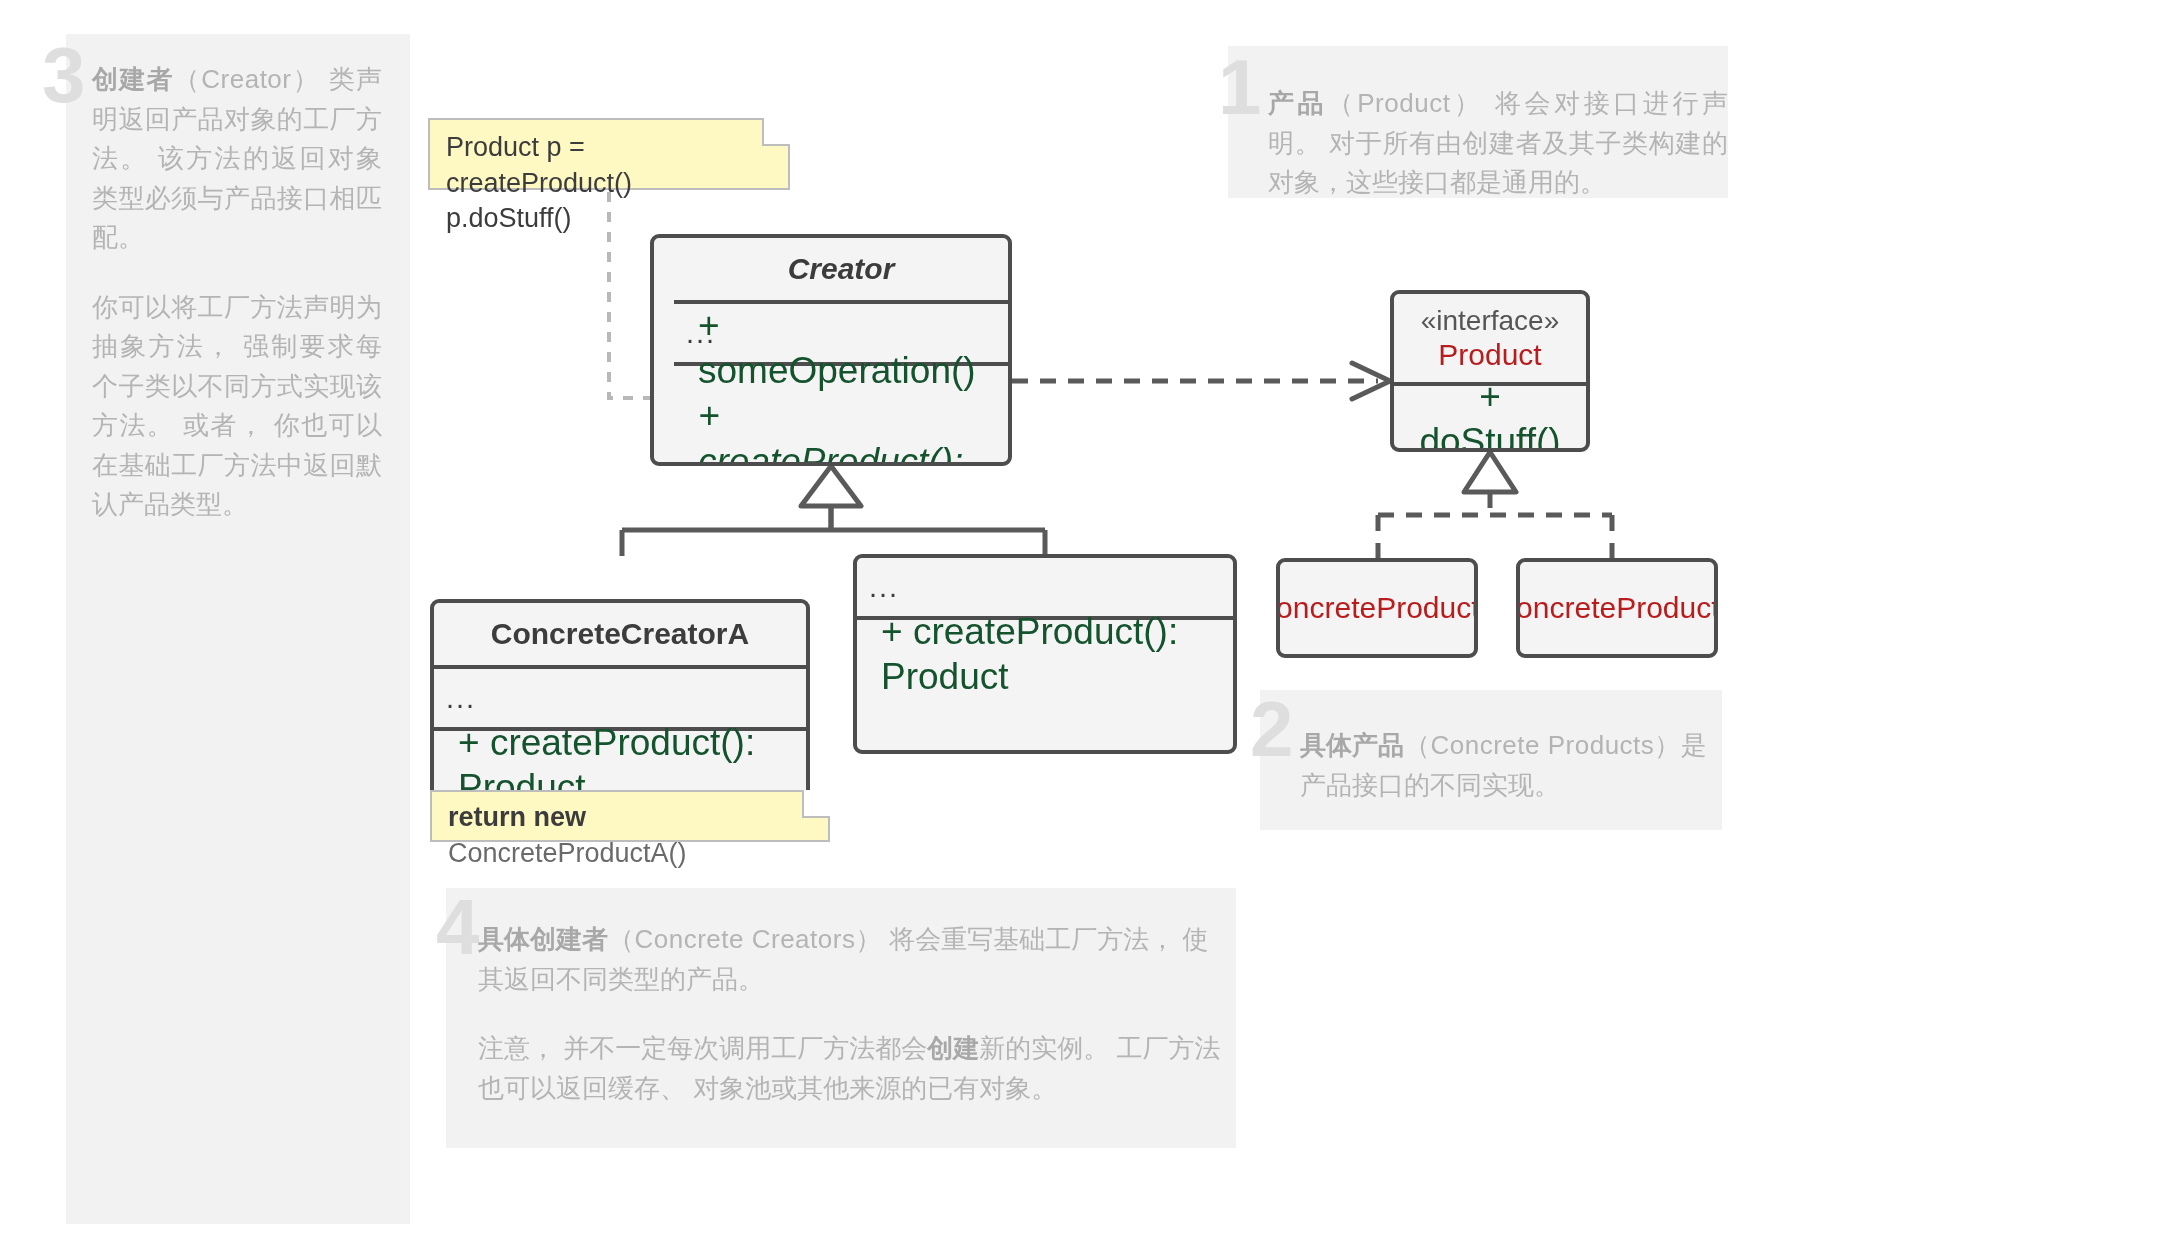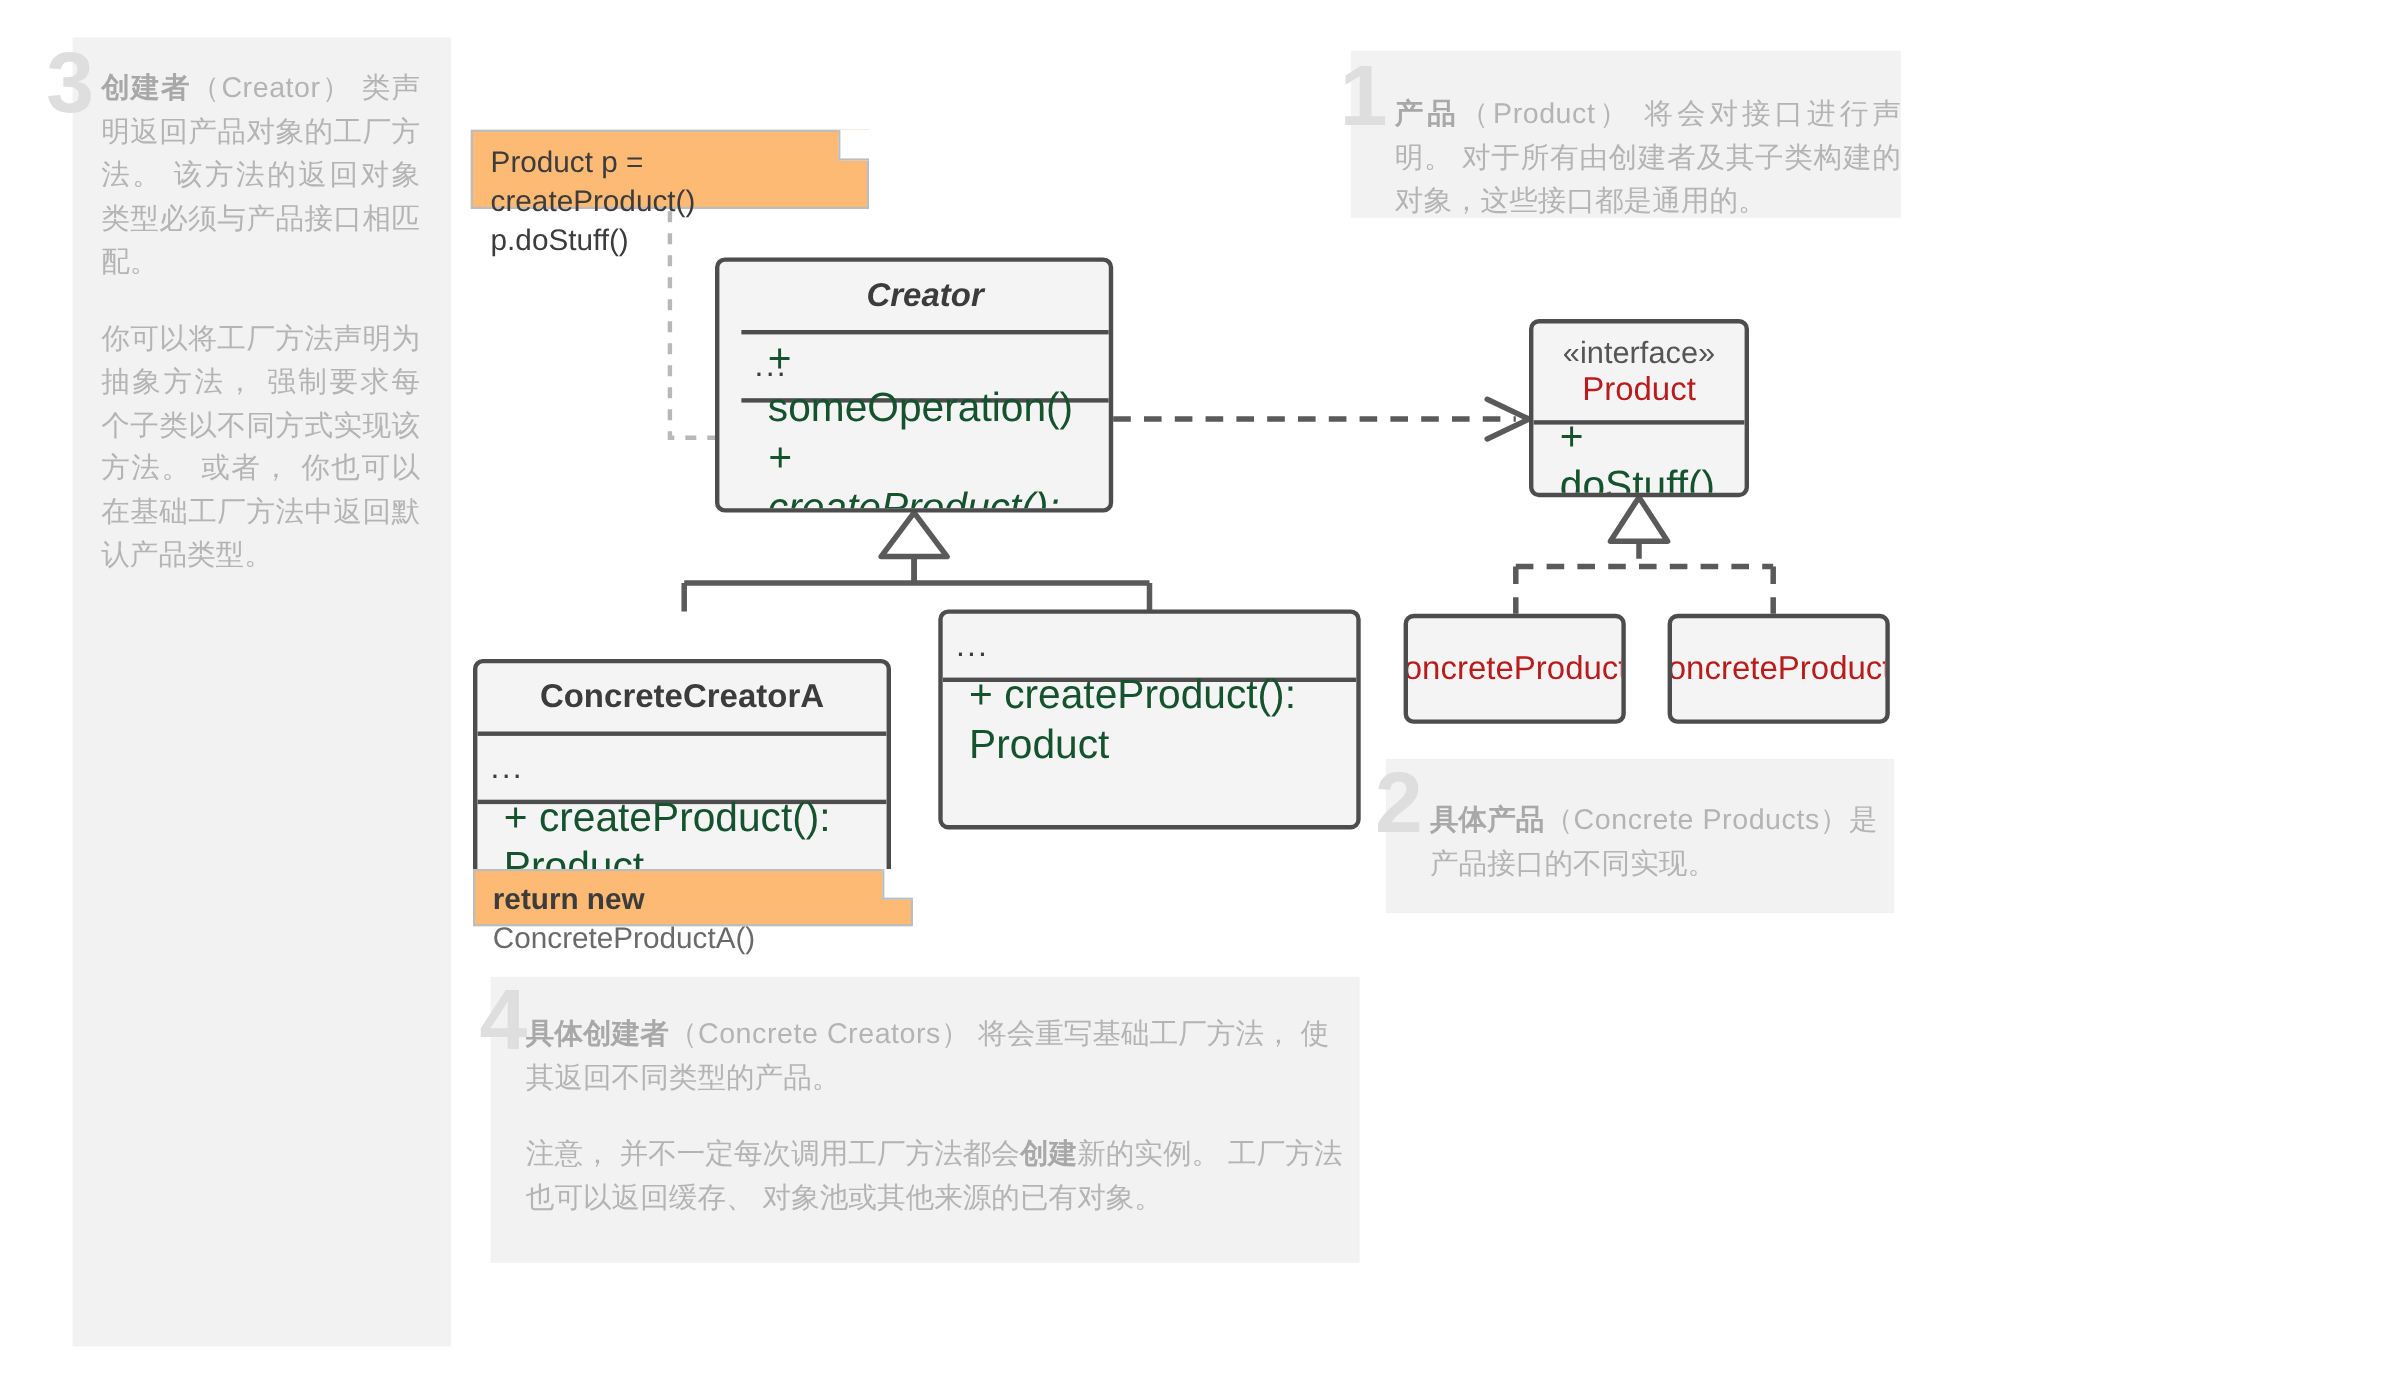--- a/index.html
+++ b/index.html
@@ -121,36 +121,36 @@
   }
 
   
   #box-creator      { left: 650px;  top: 234px;  width: 362px; height: 232px; padding-left: 20px; }
   #box-creator .s1  { height: 66px; }
   #box-creator .s2  { height: 62px; }
   #box-creator .s3  { height: 100px; }
 
   #box-product      { left: 1390px; top: 290px;  width: 200px; height: 162px; }
   #box-product .s1  { height: 92px; justify-content: center; flex-direction: column; }
-  #box-product .s2  { height: 66px; }
+  #box-product .s2  { height: 66px; text-align: center; }
 
   #box-ccA          { left: 430px;  top: 554px;  width: 380px; height: 200px; margin-top: 45px; }
   #box-ccB          { left: 853px;  top: 554px;  width: 384px; height: 200px; }
   .cc .s1           { height: 66px; }
   .cc .s2           { height: 62px; }
   .cc .s3           { height: 68px; }
 
   #box-cpA          { left: 1276px; top: 558px;  width: 202px; height: 100px; }
   #box-cpB          { left: 1516px; top: 558px;  width: 202px; height: 100px; }
   .cp .s1           { height: 100%; justify-content: center; border-bottom: none; }
 
   
   .note {
     position: absolute;
-    background: #fdba74;
+    background: #fef9c3;
     border: 2px solid #bdbdbd;
     box-sizing: border-box;
     font-size: 27px;
     color: #3c3c3c;
     padding: 10px 16px;
     line-height: 1.32;
   }
   .note .fold {
     position: absolute;
     top: -2px; right: -2px;

